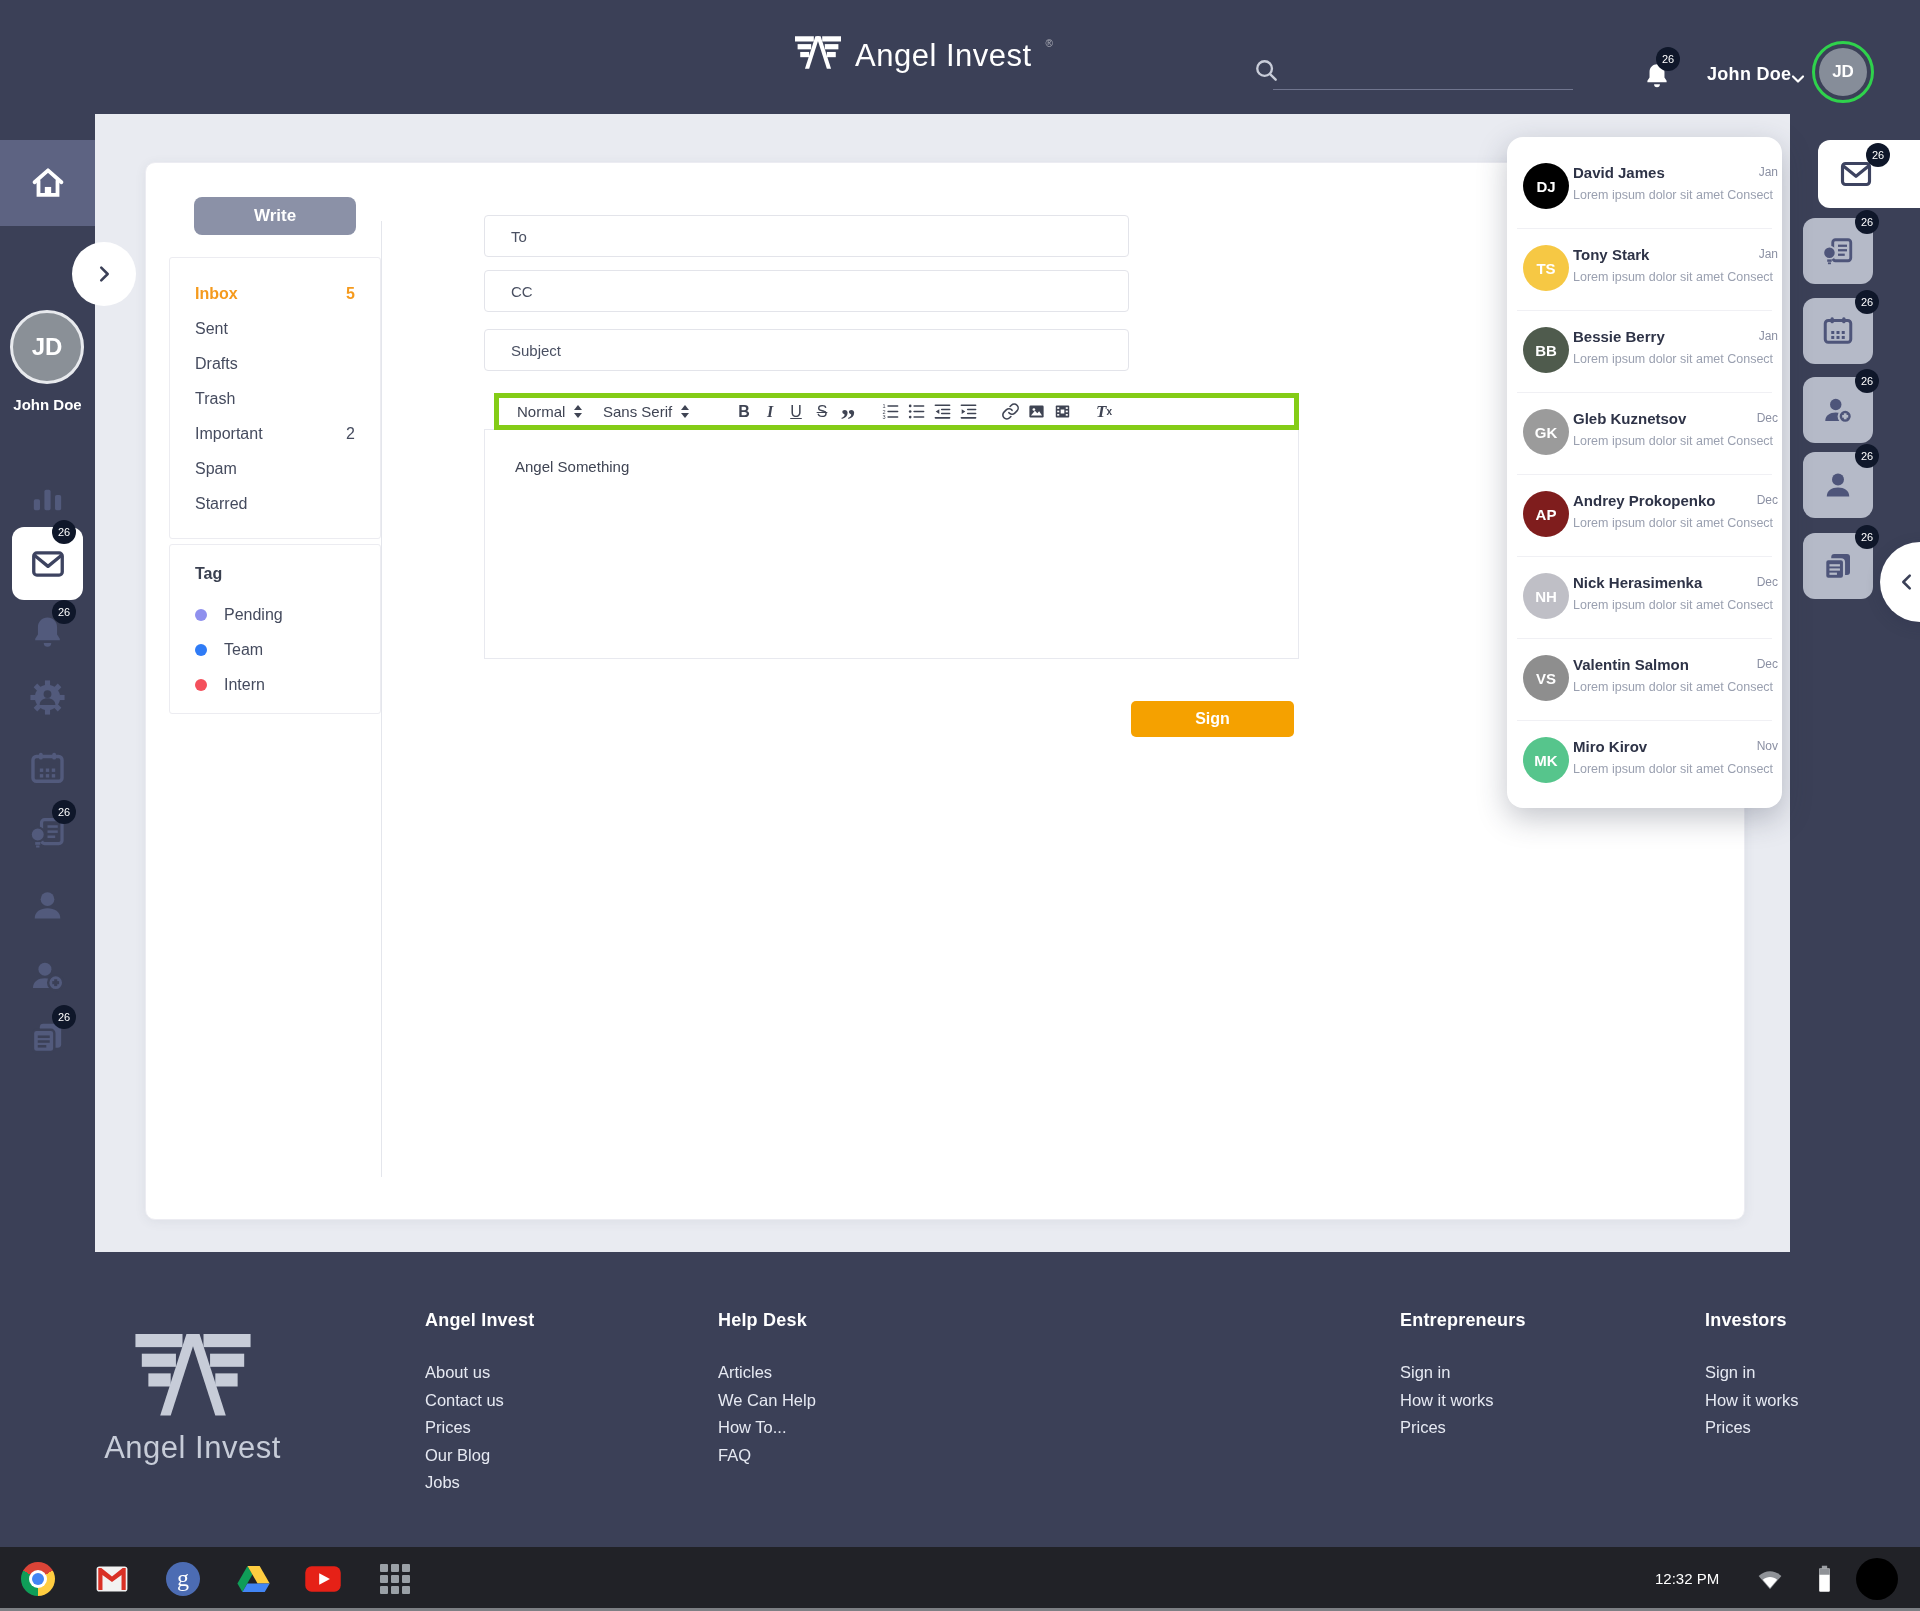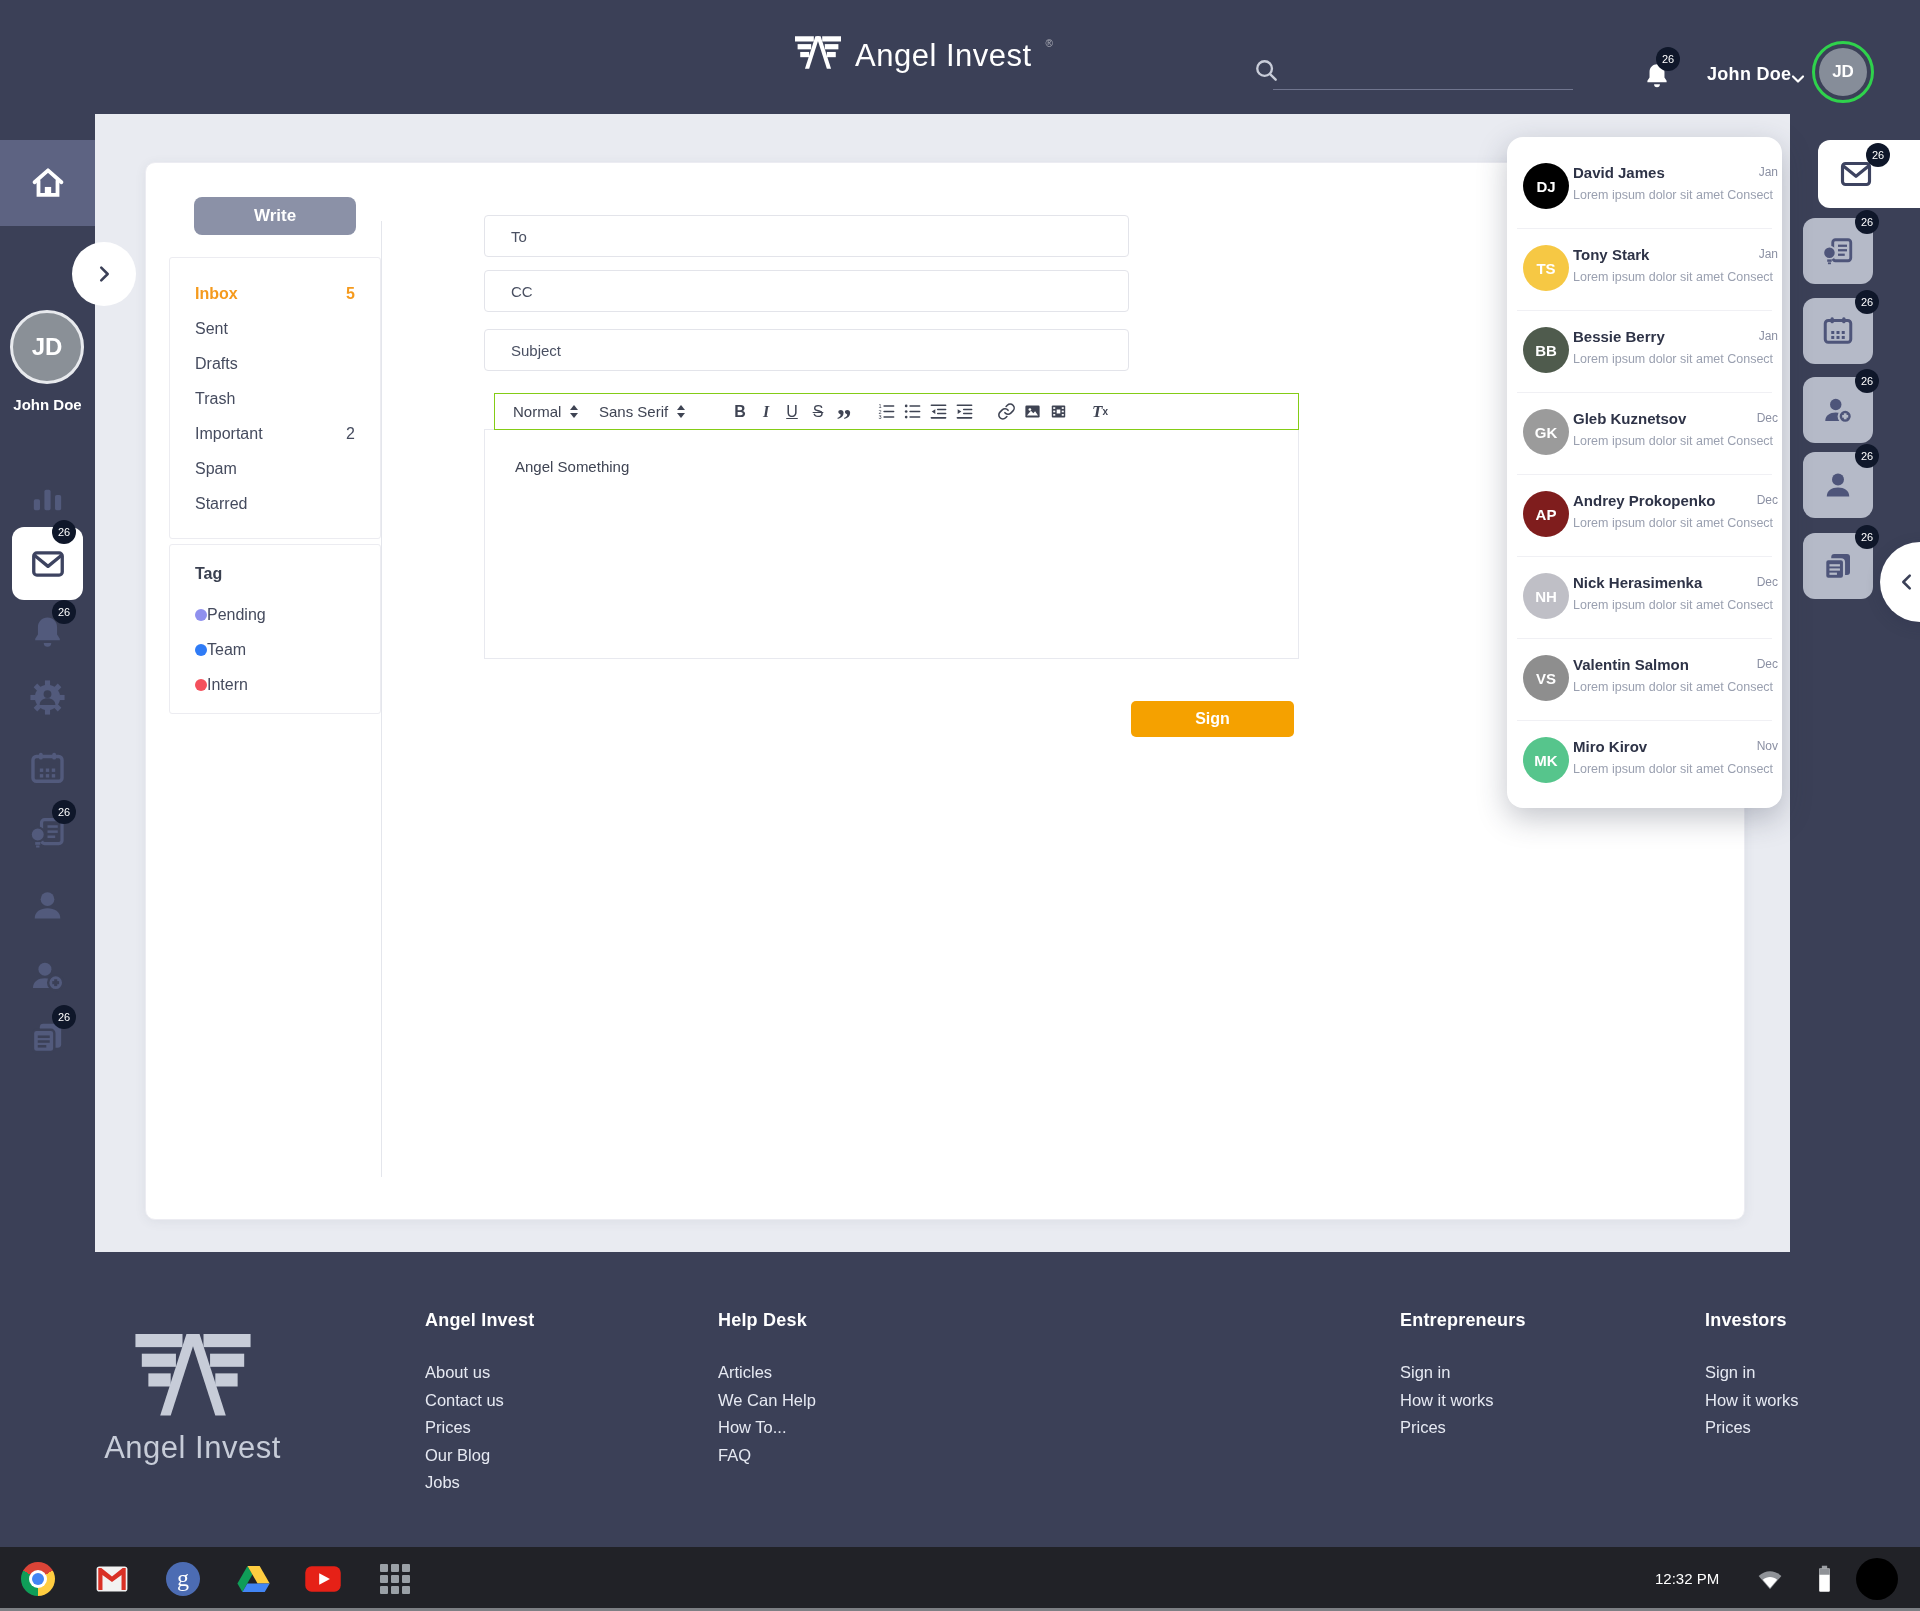--- a/index.html
+++ b/index.html
@@ -38,26 +38,26 @@
   .sbadge{position:absolute;z-index:2}
 
   
   .card{position:absolute;left:145px;top:162px;width:1600px;height:1058px;background:#fff;border-radius:10px;border:1px solid #ececf2;box-shadow:0 2px 12px rgba(60,64,90,.07);z-index:10}
   .write{position:absolute;left:48px;top:34px;width:162px;height:38px;background:#8b91a7;border:none;border-radius:8px;color:#fff;font-weight:bold;font-size:17px;cursor:pointer}
   .fbox{position:absolute;left:23px;top:94px;width:212px;height:282px;border:1px solid #ececf1;border-radius:3px;background:#fff;padding-top:18px}
   .frow{height:35px;padding:0 25px;display:flex;align-items:center;justify-content:space-between;font-size:16px;color:#454b5e;cursor:pointer}
   .frow.active{color:#F59A1D;font-weight:bold}
   .tagbox{position:absolute;left:23px;top:381px;width:212px;height:170px;border:1px solid #ececf1;border-radius:3px;background:#fff;padding:20px 0 0 0}
   .tag-head{padding:0 25px;font-size:16px;font-weight:bold;color:#3a4050;margin-bottom:14px}
-  .trow{height:35px;padding:0 25px;display:flex;align-items:center;font-size:16px;color:#454b5e;cursor:pointer}
+  .trow{height:35px;padding:0 25px;display:flex;align-items:center;gap:17px;font-size:16px;color:#454b5e;cursor:pointer}
   .dot{width:12px;height:12px;border-radius:50%}
   .vline{position:absolute;left:235px;top:58px;width:1px;height:956px;background:#e4e6ec}
   .field{position:absolute;left:338px;width:645px;height:42px;border:1px solid #e3e4ea;border-radius:4px;background:#fff;padding:0 26px;font-size:15px;color:#4a5062;outline:none}
   .field::placeholder{color:#4a5062;opacity:1}
-  .toolbar{position:absolute;left:348px;top:230px;width:805px;height:37px;border:1px solid #84cc16;background:#fff;display:flex;align-items:center;padding:0 18px;color:#3f4453;z-index:2}
+  .toolbar{position:absolute;left:348px;top:230px;width:805px;height:37px;border:5px solid #84cc16;background:#fff;display:flex;align-items:center;padding:0 18px;color:#3f4453;z-index:2}
   .tsel{display:flex;align-items:center;gap:9px;font-size:15px;cursor:pointer}
   .updn{display:flex;flex-direction:column;gap:3px}
   .updn i{display:block;width:0;height:0;border-left:4px solid transparent;border-right:4px solid transparent}
   .updn .up{border-bottom:5px solid #3f4453}
   .updn .dn{border-top:5px solid #3f4453}
   .tbtn{width:26px;height:26px;display:flex;align-items:center;justify-content:center;font-size:16px;cursor:pointer;color:#3f4453}
   .tbtn svg{width:19px;height:19px}
   .tb-b{font-weight:bold}
   .tb-i{font-family:"Liberation Serif",serif;font-style:italic;font-weight:bold}
   .tb-u{text-decoration:underline}

